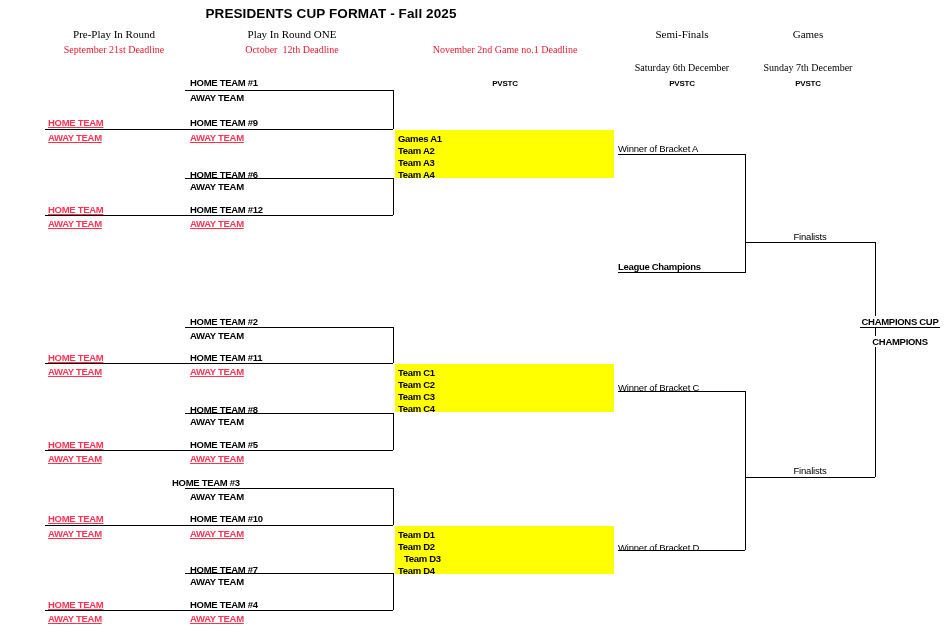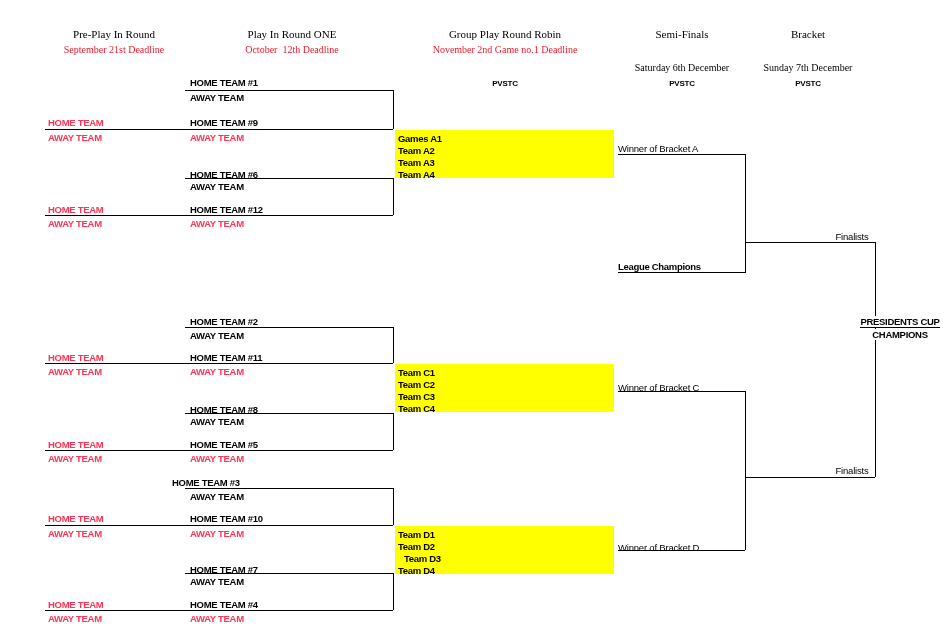--- a/index.html
+++ b/index.html
@@ -13,69 +13,69 @@
           font-family:"Liberation Sans",sans-serif;}
   .t{position:absolute;white-space:nowrap;line-height:1;}
   .title{position:absolute;left:171px;top:6px;width:320px;text-align:center;
          font:700 13.5px "Liberation Sans",sans-serif;color:#000;letter-spacing:0.1px;}
   .hc{position:absolute;text-align:center;white-space:pre;}
   .h1{font:400 11px "Liberation Serif",serif;color:#000;}
   .h2{font:400 10px "Liberation Serif",serif;color:var(--deadline-red);}
   .h3{font:400 10px "Liberation Serif",serif;color:#000;}
   .venue{font:700 8px "Liberation Sans",sans-serif;color:#000;letter-spacing:-0.2px;}
   .team{font:700 9.5px "Liberation Sans",sans-serif;color:#000;letter-spacing:-0.3px;}
-  .team.red{color:var(--team-red);}
+  .team.red{color:var(--team-red);text-decoration:underline;}
   .team.reg{font-weight:400;letter-spacing:-0.2px;}
   .hline{position:absolute;height:1px;background:var(--line-black);}
   .vline{position:absolute;width:1px;background:var(--line-black);}
   .groupbox{position:absolute;background:var(--hl-yellow);}
   .fin{position:absolute;left:745px;width:130px;text-align:center;
-       font:400 9.5px "Liberation Sans",sans-serif;color:#000;letter-spacing:-0.2px;padding-left:42px;}
+       font:400 9.5px "Liberation Sans",sans-serif;color:#000;letter-spacing:-0.2px;}
   .champ{position:absolute;left:858px;width:84px;text-align:center;background:#fff;
          font:700 9.5px "Liberation Sans",sans-serif;color:#000;letter-spacing:-0.3px;}
 </style>
 </head>
 <body>
 
 <div id="canvas">
 
+  <div class="title">PRESIDENTS CUP FORMAT - Fall 2025</div>
 
   <div class="hc h1" style="left:24px;top:28px;width:180px;font-family:Liberation Serif, serif;">Pre-Play In Round</div>
   <div class="hc h2" style="left:24px;top:44px;width:180px;">September 21st Deadline</div>
 
   <div class="hc h1" style="left:202px;top:28px;width:180px;">Play In Round ONE</div>
   <div class="hc h2" style="left:202px;top:44px;width:180px;">October  12th Deadline</div>
 
-  <div class="hc h1" style="left:375px;top:28px;width:260px;">Group Play Round Robin</div>
   <div class="hc h2" style="left:375px;top:44px;width:260px;">November 2nd Game no.1 Deadline</div>
   <div class="hc venue" style="left:375px;top:79px;width:260px;">PVSTC</div>
 
   <div class="hc h1" style="left:592px;top:28px;width:180px;">Semi-Finals</div>
   <div class="hc h3" style="left:592px;top:62px;width:180px;">Saturday 6th December</div>
   <div class="hc venue" style="left:592px;top:79px;width:180px;">PVSTC</div>
 
-  <div class="hc h1" style="left:718px;top:28px;width:180px;">Bracket</div>
+  <div class="hc h1" style="left:718px;top:28px;width:180px;">Games</div>
   <div class="hc h3" style="left:718px;top:62px;width:180px;">Sunday 7th December</div>
   <div class="hc venue" style="left:718px;top:79px;width:180px;">PVSTC</div>
 
   <div class="t team" style="left:618px;top:261px;">League Champions</div>
   <div class="hline" style="left:618px;top:272px;width:127px;"></div>
   <div class="vline" style="left:745px;top:154px;height:119px;"></div>
 
   <div class="fin" style="top:231px;">Finalists</div>
   <div class="hline" style="left:745px;top:242px;width:130px;"></div>
 
   <div class="vline" style="left:745px;top:391px;height:159px;"></div>
   <div class="fin" style="top:465px;">Finalists</div>
   <div class="hline" style="left:745px;top:477px;width:130px;"></div>
 
   <div class="vline" style="left:875px;top:242px;height:235px;"></div>
   <div class="hline" style="left:860px;top:327px;width:80px;"></div>
-  <div class="champ" style="top:316px;">PRESIDENTS CUP</div>
-  <div class="champ" style="top:329px;">CHAMPIONS</div>
+  <div class="champ" style="top:316px;">CHAMPIONS CUP</div>
+  <div class="champ" style="top:336px;">CHAMPIONS</div>
 
 <div class="t team" style="left: 190px; top: 77px;">HOME TEAM #1</div>
     <div class="hline" style="left: 185px; top: 90px; width: 208px;"></div>
     <div class="t team" style="left: 190px; top: 92px;">AWAY TEAM</div>
     <div class="t team red" style="left: 48px; top: 117px;">HOME TEAM</div>
     <div class="t team" style="left: 190px; top: 117px;">HOME TEAM #9</div>
     <div class="hline" style="left: 45px; top: 129px; width: 348px;"></div>
     <div class="t team red" style="left: 48px; top: 132px;">AWAY TEAM</div>
     <div class="t team red" style="left: 190px; top: 132px;">AWAY TEAM</div>
     <div class="vline" style="left: 393px; top: 90px; height: 39px;"></div>

